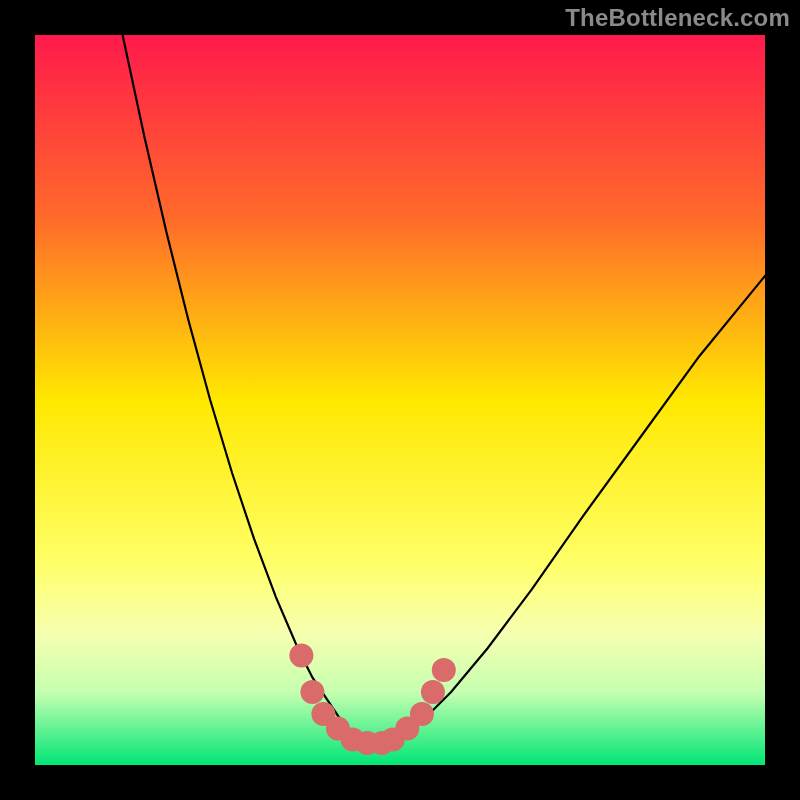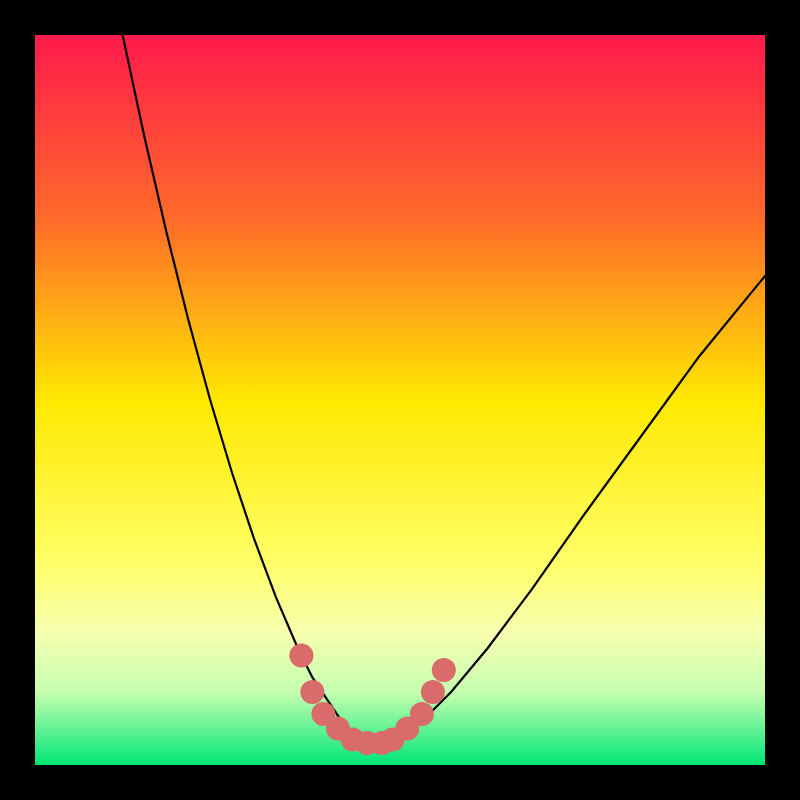--- a/index.html
+++ b/index.html
@@ -35,20 +35,21 @@
     left: 35px;
     width: 730px;
     height: 730px;
     display: block;
   }
 </style>
 </head>
 <body>
 
 <div class="frame">
+  <div class="watermark">TheBottleneck.com</div>
 
   <svg class="plot" viewBox="0 0 730 730" preserveAspectRatio="none">
     <defs>
       <linearGradient id="bg-grad" x1="0" y1="0" x2="0" y2="1">
           <stop offset="0%" stop-color="#ff1a4b"></stop>
           <stop offset="25%" stop-color="#ff6a2a"></stop>
           <stop offset="50%" stop-color="#ffe800"></stop>
           <stop offset="72%" stop-color="#ffff66"></stop>
           <stop offset="82%" stop-color="#f6ffb0"></stop>
           <stop offset="90%" stop-color="#c6ffb0"></stop>

